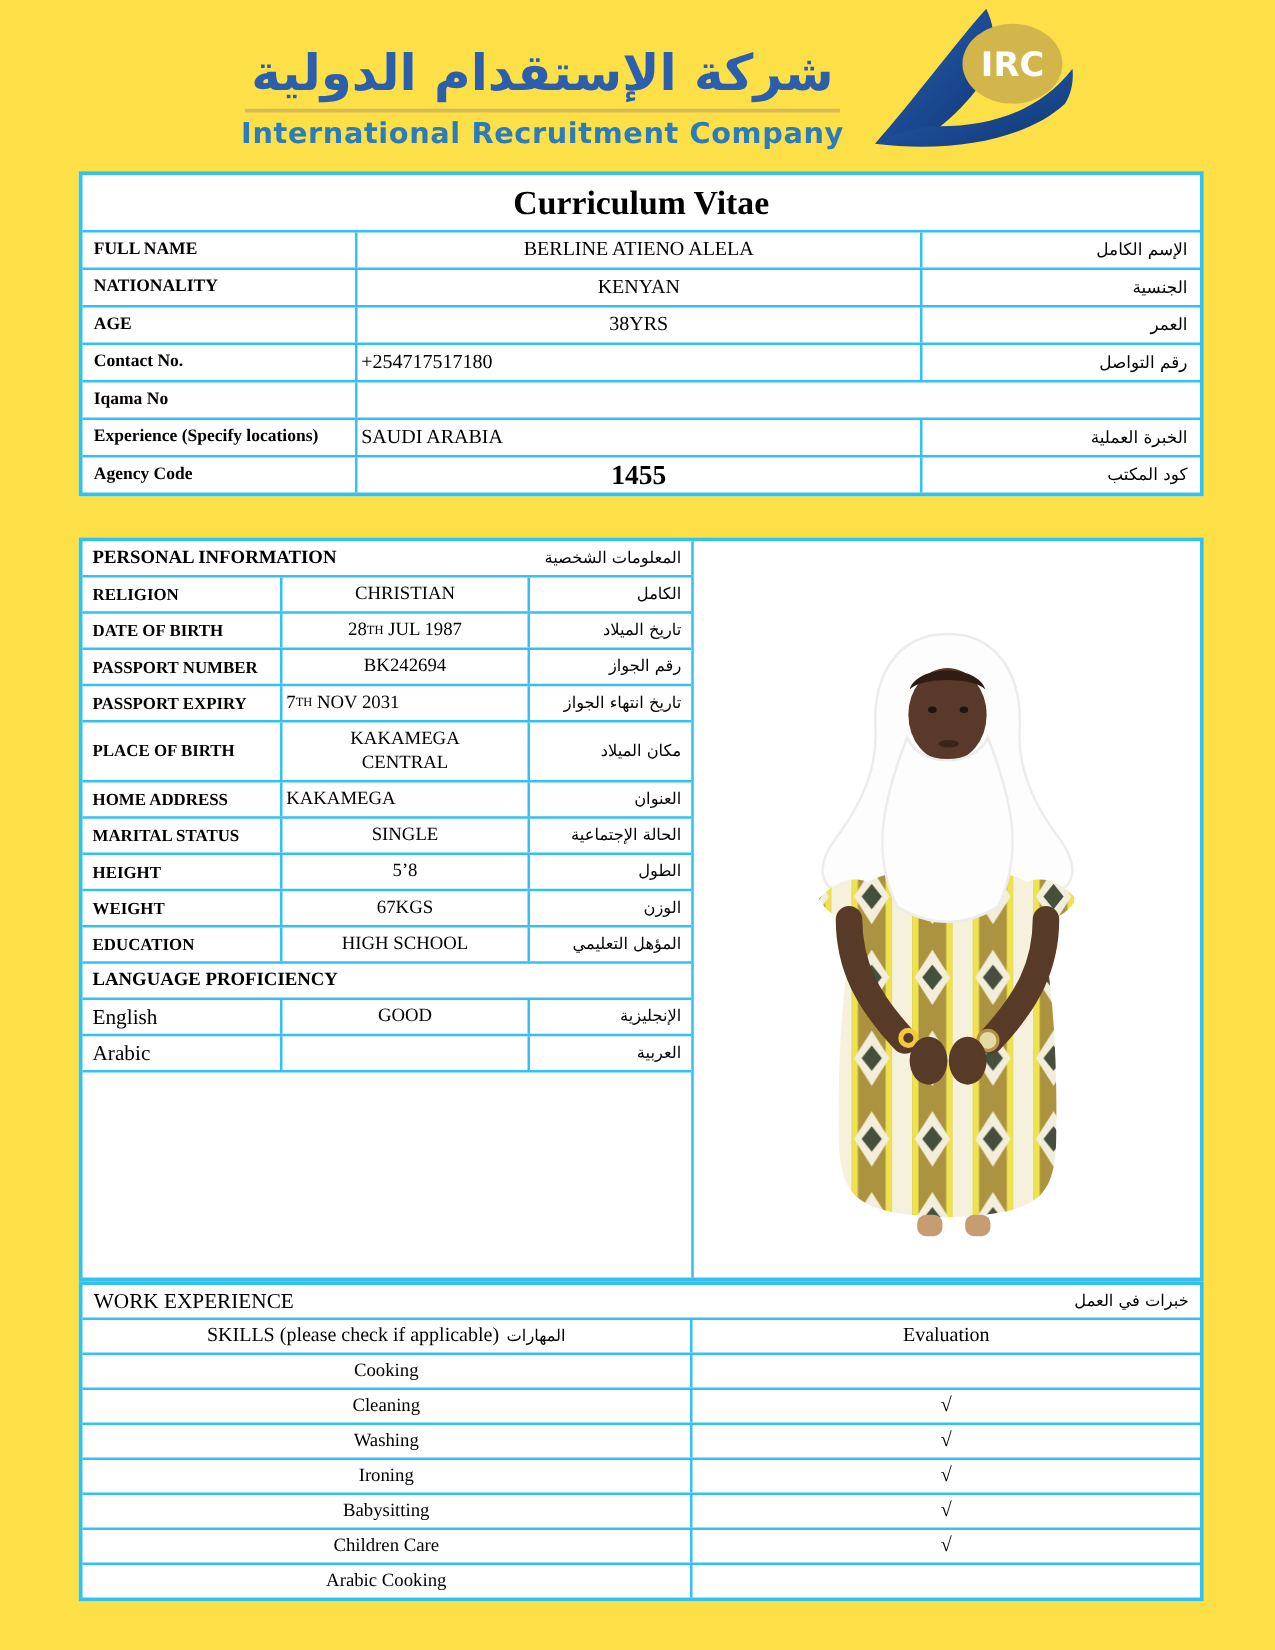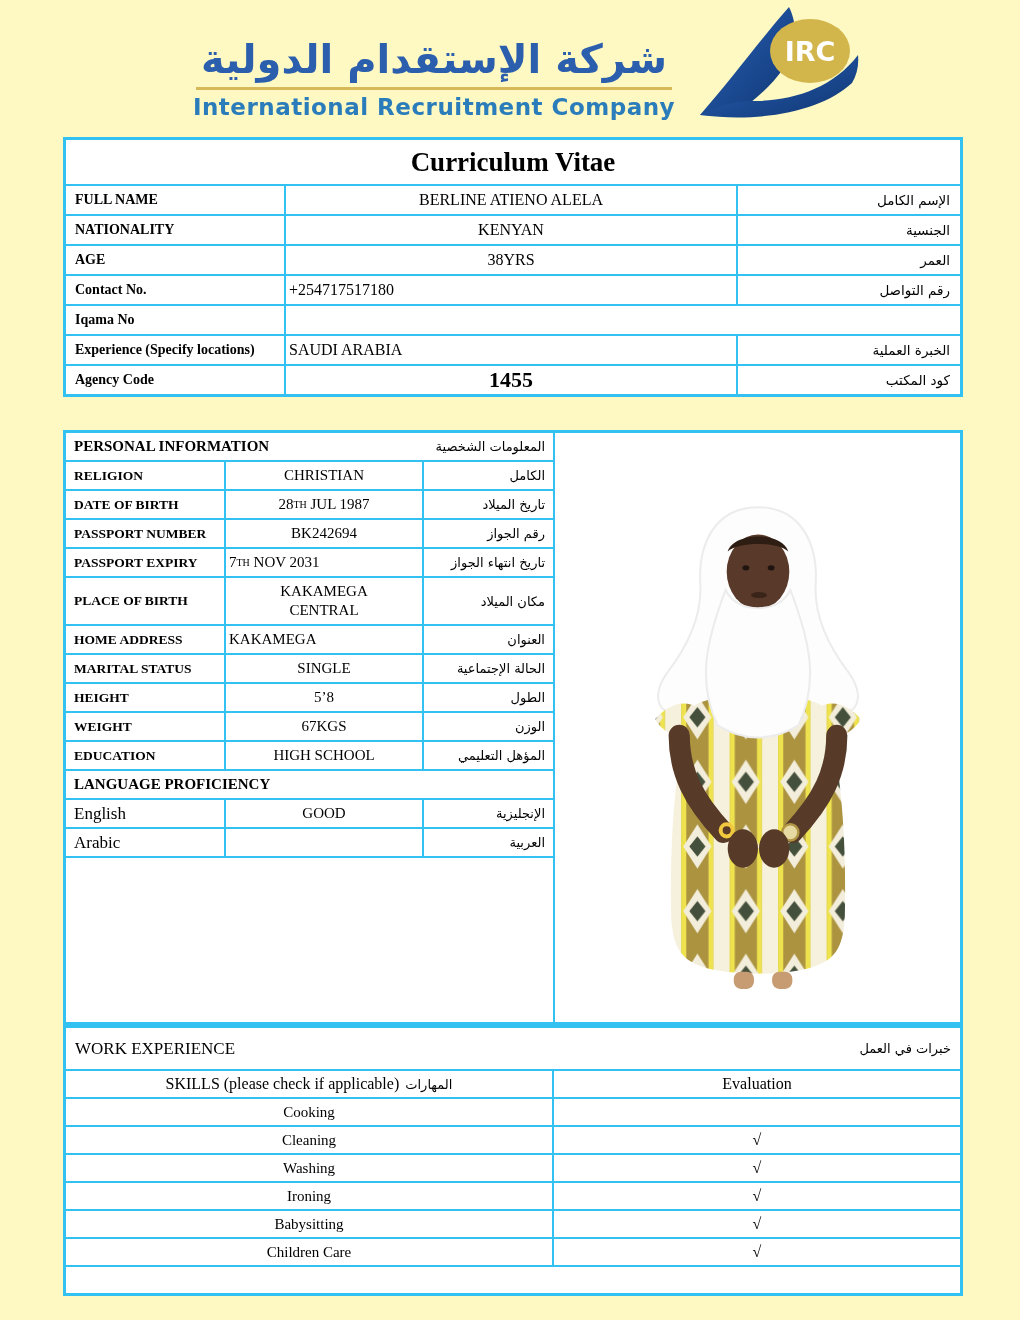--- a/index.html
+++ b/index.html
@@ -1,17 +1,17 @@
 <!DOCTYPE html>
 <html><head>
 <meta charset="utf-8">
 <style>
   :root { --cyan:#33c1f1; }
   html,body{margin:0;padding:0;background:#ffffff;}
-  .page{position:relative;width:1020px;height:1320px;background:#fef9c3;overflow:hidden;
+  .page{position:relative;width:1020px;height:1320px;background:#fde047;overflow:hidden;
         font-family:"Liberation Serif",serif;color:#000;}
   .ar{font-family:"DejaVu Sans",sans-serif;direction:rtl;}
 
   
   .brand{position:absolute;left:190px;top:36px;width:488px;text-align:center;}
   .brand-ar{font-size:40px;line-height:1.15;font-weight:bold;color:#2b5fae;
             font-family:"DejaVu Sans",sans-serif;}
   .brand-line{height:3px;background:#d8b95a;margin:5px 6px 4px 6px;}
   .brand-en{font-size:23px;font-weight:bold;color:#2a7cba;letter-spacing:.5px;
             font-family:"DejaVu Sans",sans-serif;}
@@ -54,21 +54,21 @@
   .prow .p2.rowleft{flex-direction:row;justify-content:flex-start;padding-left:3px;}
   .prow .p3{flex:1;display:flex;align-items:center;padding-right:8px;font-size:13px;}
   sup{font-size:10px;line-height:0;}
   .pfill{flex:1;}
 
   .photo-cell{flex:1;display:flex;justify-content:center;align-items:flex-start;}
   .photo-cell svg{margin-top:58px;}
 
   
   .work{top:1025px;}
-  .we-head{height:41px;display:flex;align-items:center;justify-content:space-between;
+  .we-head{height:26px;display:flex;align-items:center;justify-content:space-between;
            padding:0 9px;font-size:17px;}
   .we-head .ar{font-size:13px;}
   .werow{display:flex;height:26px;border-top:2px solid var(--cyan);}
   .we-l{width:488px;border-right:2px solid var(--cyan);display:flex;align-items:center;
         justify-content:center;font-size:15px;box-sizing:border-box;gap:6px;}
   .we-l .ar{font-size:13px;}
   .we-r{flex:1;display:flex;align-items:center;justify-content:center;font-size:16px;}
   .we-sub .we-l,.we-sub .we-r{font-size:16px;}
 </style>
 </head>
@@ -306,17 +306,18 @@
     </div>
     <div class="werow">
       <div class="we-l">Babysitting</div>
       <div class="we-r">√</div>
     </div>
     <div class="werow">
       <div class="we-l">Children Care</div>
       <div class="we-r">√</div>
     </div>
     <div class="werow">
+      <div class="we-l">Arabic Cooking</div>
       <div class="we-r"></div>
     </div>
   </div>
 
 </div>
 
 </body></html>

